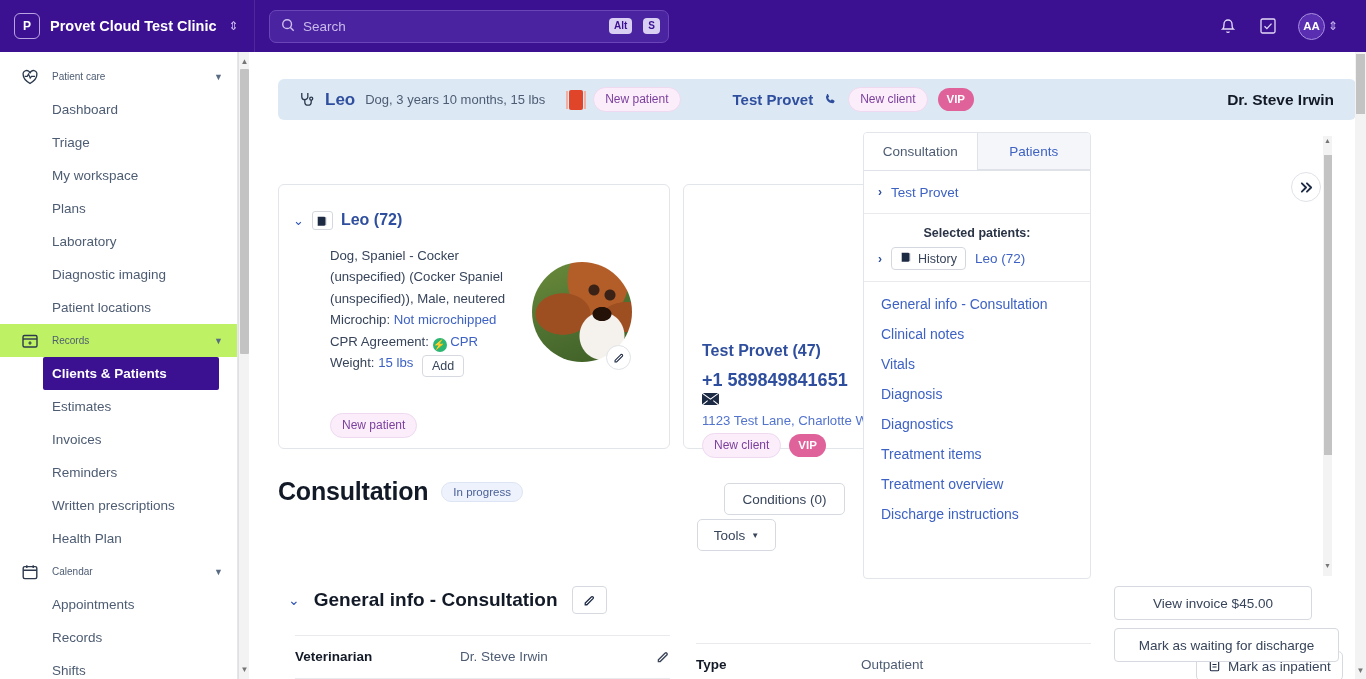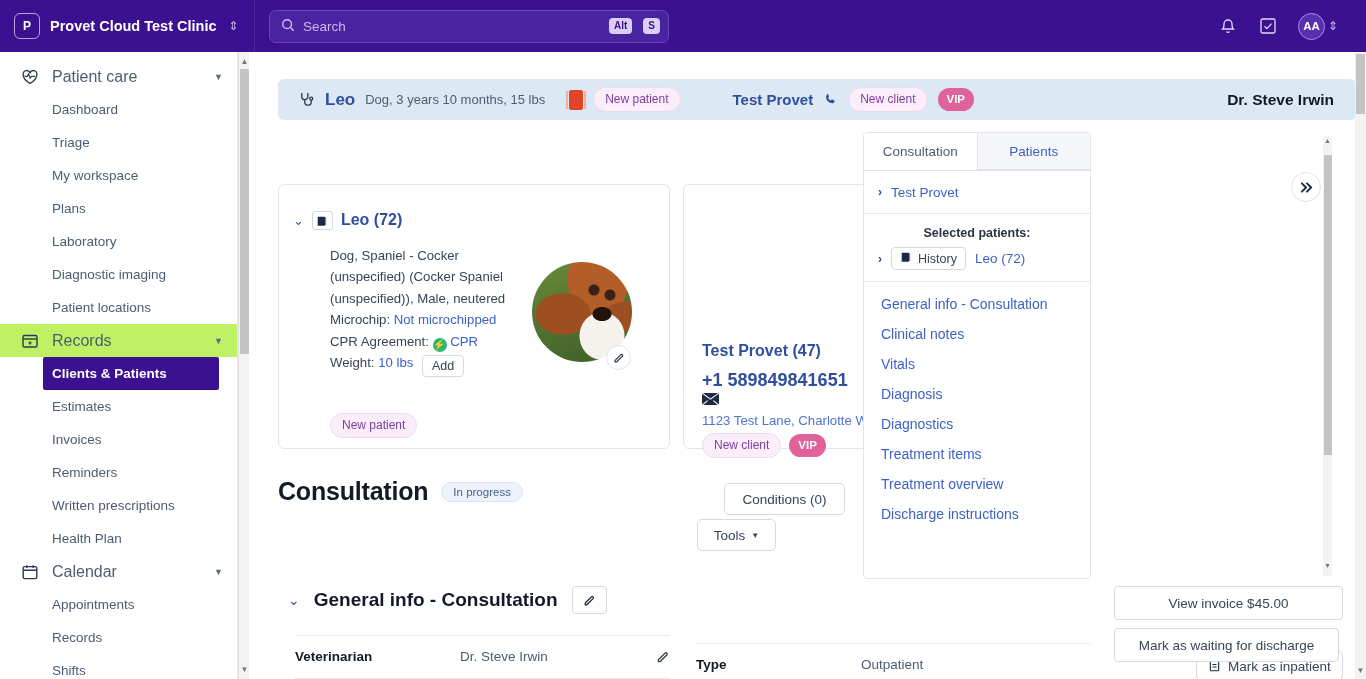--- a/index.html
+++ b/index.html
@@ -66,21 +66,21 @@
     position: absolute; top: 52px; left: 0; width: 238px; height: 627px;
     background: #ffffff; border-right: 1px solid #e3e6ec;
     padding-top: 8px; overflow: hidden;
   }
   .nav-group {
     display: flex; align-items: center; height: 33px; padding: 0 14px 0 20px;
     gap: 12px; cursor: pointer;
   }
   .nav-group.active { background: #bef264; }
   .nav-group .gicon { width: 20px; height: 20px; color: #2d3a4e; flex: 0 0 auto; }
-  .nav-group .glabel { font-size: 16px; color: #4d5c72; flex: 1; }
+  .nav-group .glabel { font-size: 10px; color: #4d5c72; flex: 1; }
   .nav-group .gcaret { font-size: 9px; color: #5a6b84; }
 
   .nav-item {
     height: 33px; display: flex; align-items: center;
     padding-left: 52px; font-size: 13.5px; color: #4d5c72; cursor: pointer;
   }
   .nav-item.selected {
     background: #3b1192; color: #ffffff; font-weight: 700;
     margin-left: 43px; padding-left: 9px; width: 176px; border-radius: 2px;
   }
@@ -309,21 +309,21 @@
   .rp-arrow { position: absolute; left: 1323px; width: 9px; color: #767676; font-size: 7px; text-align: center; }
 
   .collapse-btn {
     position: absolute; top: 172px; left: 1291px; width: 30px; height: 30px;
     border-radius: 50%; background: #fff; border: 1px solid #dfe2e7;
     display: flex; align-items: center; justify-content: center;
     color: #1d2a44; font-size: 13px; font-weight: 700; cursor: pointer; z-index: 5;
   }
 
   .btn-invoice {
-    position: absolute; top: 586px; left: 1114px; width: 229px; height: 34px;
+    position: absolute; top: 586px; left: 1114px; width: 198px; height: 34px;
     background: #fff; border: 1px solid #d6dae0; border-radius: 4px;
     font-size: 13.5px; color: #37445a; font-family: inherit; cursor: pointer;
   }
   .btn-discharge {
     position: absolute; top: 628px; left: 1114px; width: 225px; height: 34px;
     background: #fff; border: 1px solid #d6dae0; border-radius: 4px;
     font-size: 13.5px; color: #37445a; font-family: inherit; cursor: pointer;
   }
 
   .page-sb-track {
@@ -480,21 +480,21 @@
           <span>Microchip:</span>
           <span class="lnk">Not microchipped</span>
         </div>
         <div>
           <span>CPR Agreement:</span>
           <span class="cpr-dot">⚡</span>
           <span class="lnk">CPR</span>
         </div>
         <div>
           <span>Weight:</span>
-          <span class="lnk">10 lbs</span>
+          <span class="lnk">15 lbs</span>
           <button class="btn-sm">Add</button>
         </div>
       </div>
 
       <div class="dog-photo"></div>
       <div class="pencil-badge">
         <svg width="12" height="12" viewBox="0 0 14 14" fill="none" stroke="#1d2a44" stroke-width="1.3">
           <path d="M2.4 11.6h1.8L11 4.8a1.3 1.3 0 0 0-1.8-1.8L2.4 9.8v1.8Z"></path>
         </svg>
       </div>

